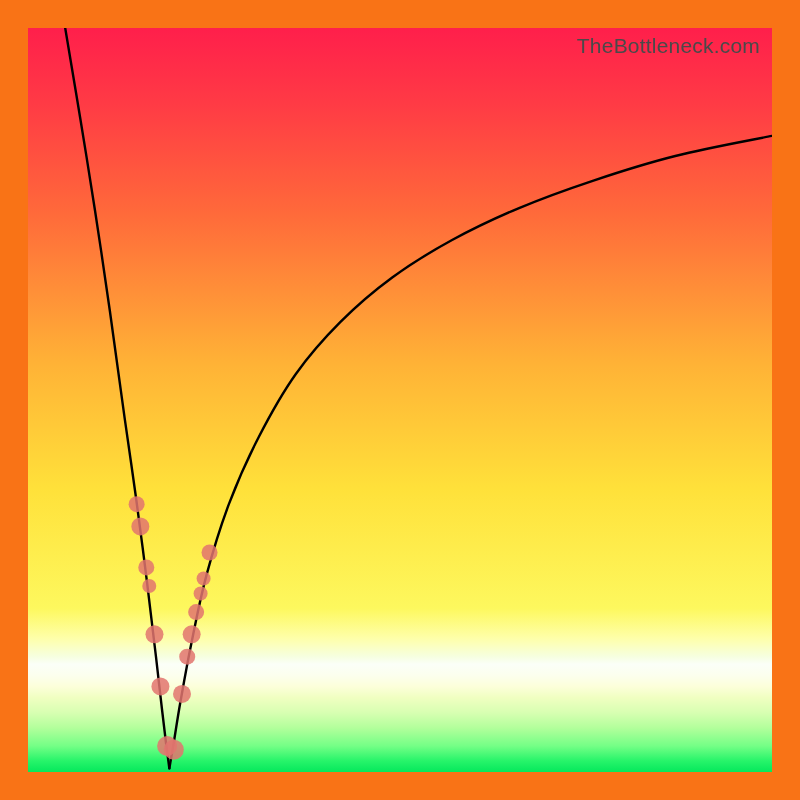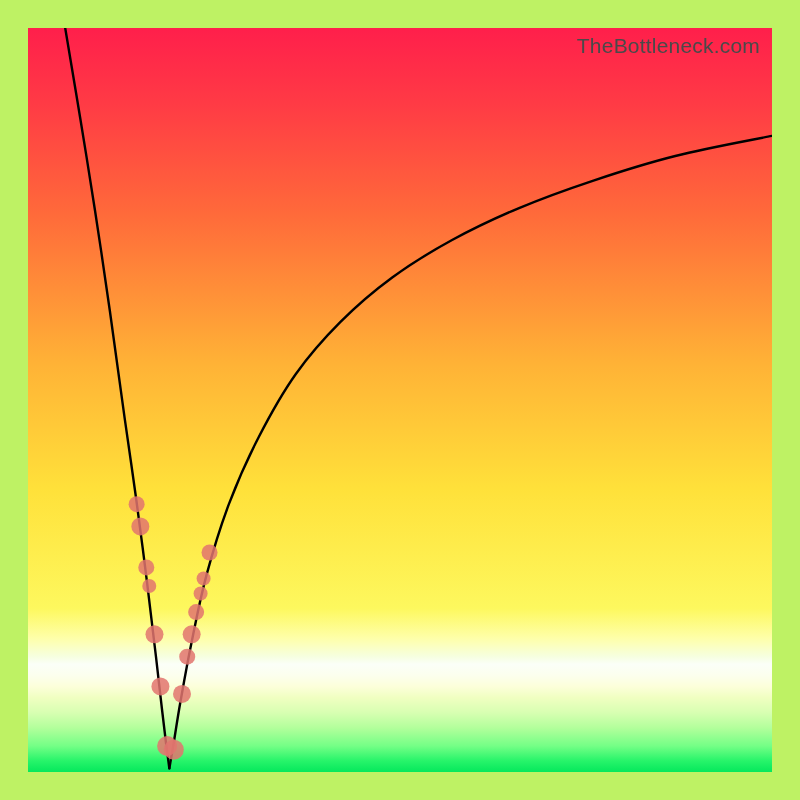--- a/index.html
+++ b/index.html
@@ -8,21 +8,21 @@
     width: 800px;
     height: 800px;
     overflow: hidden;
     background: #000;
     font-family: Arial, Helvetica, sans-serif;
   }
   .frame {
     position: relative;
     width: 800px;
     height: 800px;
-    background: #bef264;
+    background: #f97316;
   }
   .plot {
     position: absolute;
     left: 28px;
     top: 28px;
     width: 744px;
     height: 744px;
     overflow: hidden;
   }
   .gradient {

